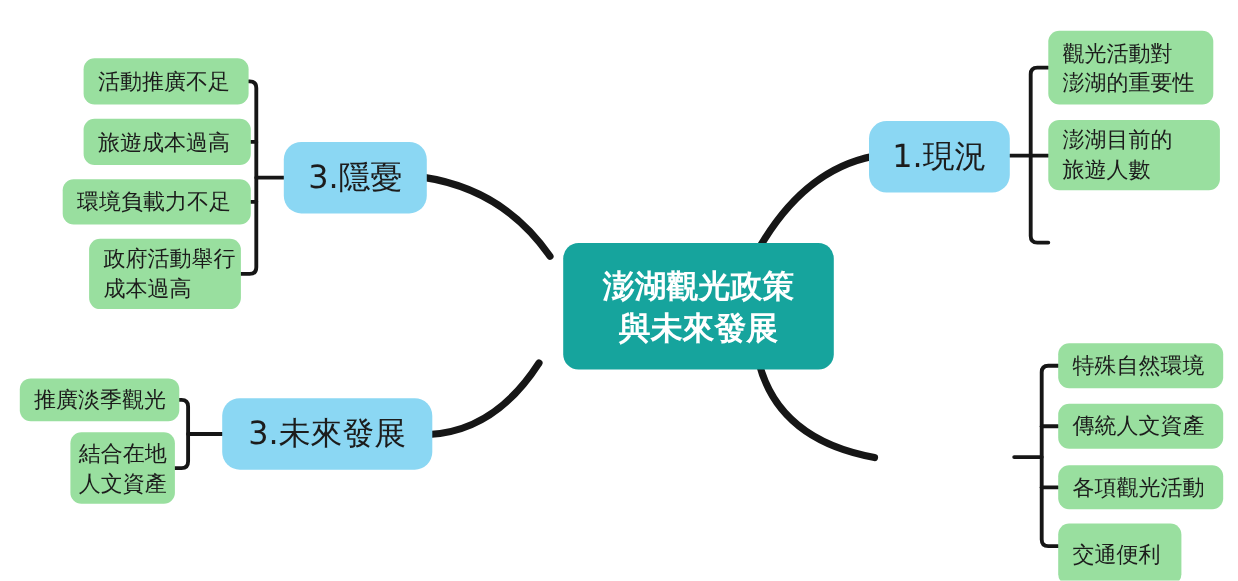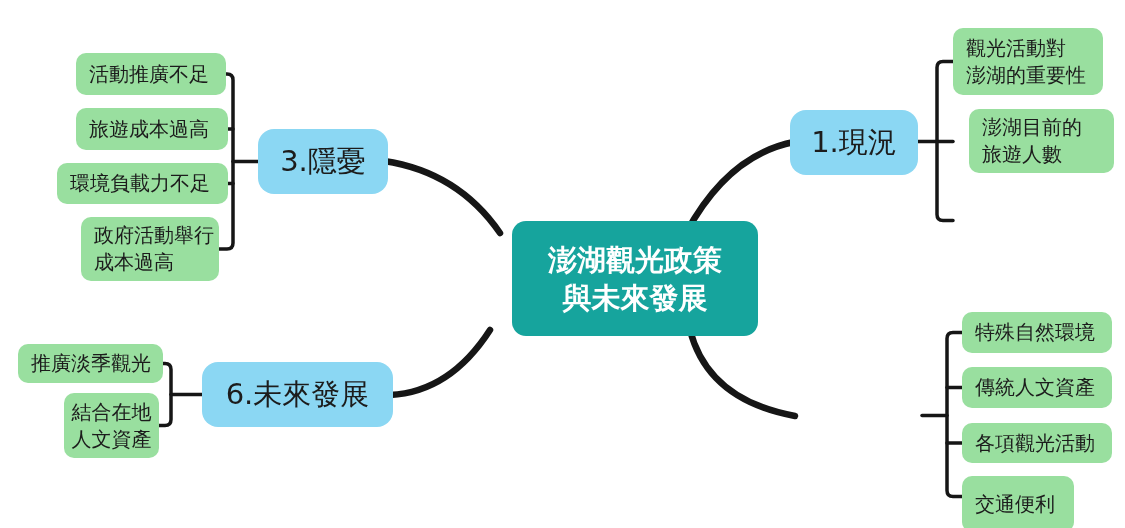--- a/index.html
+++ b/index.html
@@ -74,28 +74,28 @@
 與未來發展</span>
   </div>
 
   <div class="node branch-node" style="left:790px;top:110px;width:128px;height:65px;border-radius:16px;">
     <span>1.現況</span>
   </div>
   <div class="node branch-node" style="left:258px;top:129px;width:130px;height:65px;">
     <span>3.隱憂</span>
   </div>
   <div class="node branch-node" style="left:202px;top:362px;width:191px;height:65px;">
-    <span>6.未來發展</span>
+    <span>3.未來發展</span>
   </div>
 
   <div class="node leaf-node" style="left:953px;top:28px;width:150px;height:67px;">
     <span>觀光活動對
 澎湖的重要性</span>
   </div>
-  <div class="node leaf-node" style="left:953px;top:109px;width:145px;height:64px;margin-left:16px;">
+  <div class="node leaf-node" style="left:953px;top:109px;width:156px;height:64px;">
     <span>澎湖目前的
 旅遊人數</span>
   </div>
 
   <div class="node leaf-node" style="left:962px;top:312px;width:150px;height:41px;">
     <span>特殊自然環境</span>
   </div>
   <div class="node leaf-node" style="left:962px;top:367px;width:150px;height:41px;">
     <span>傳統人文資產</span>
   </div>

